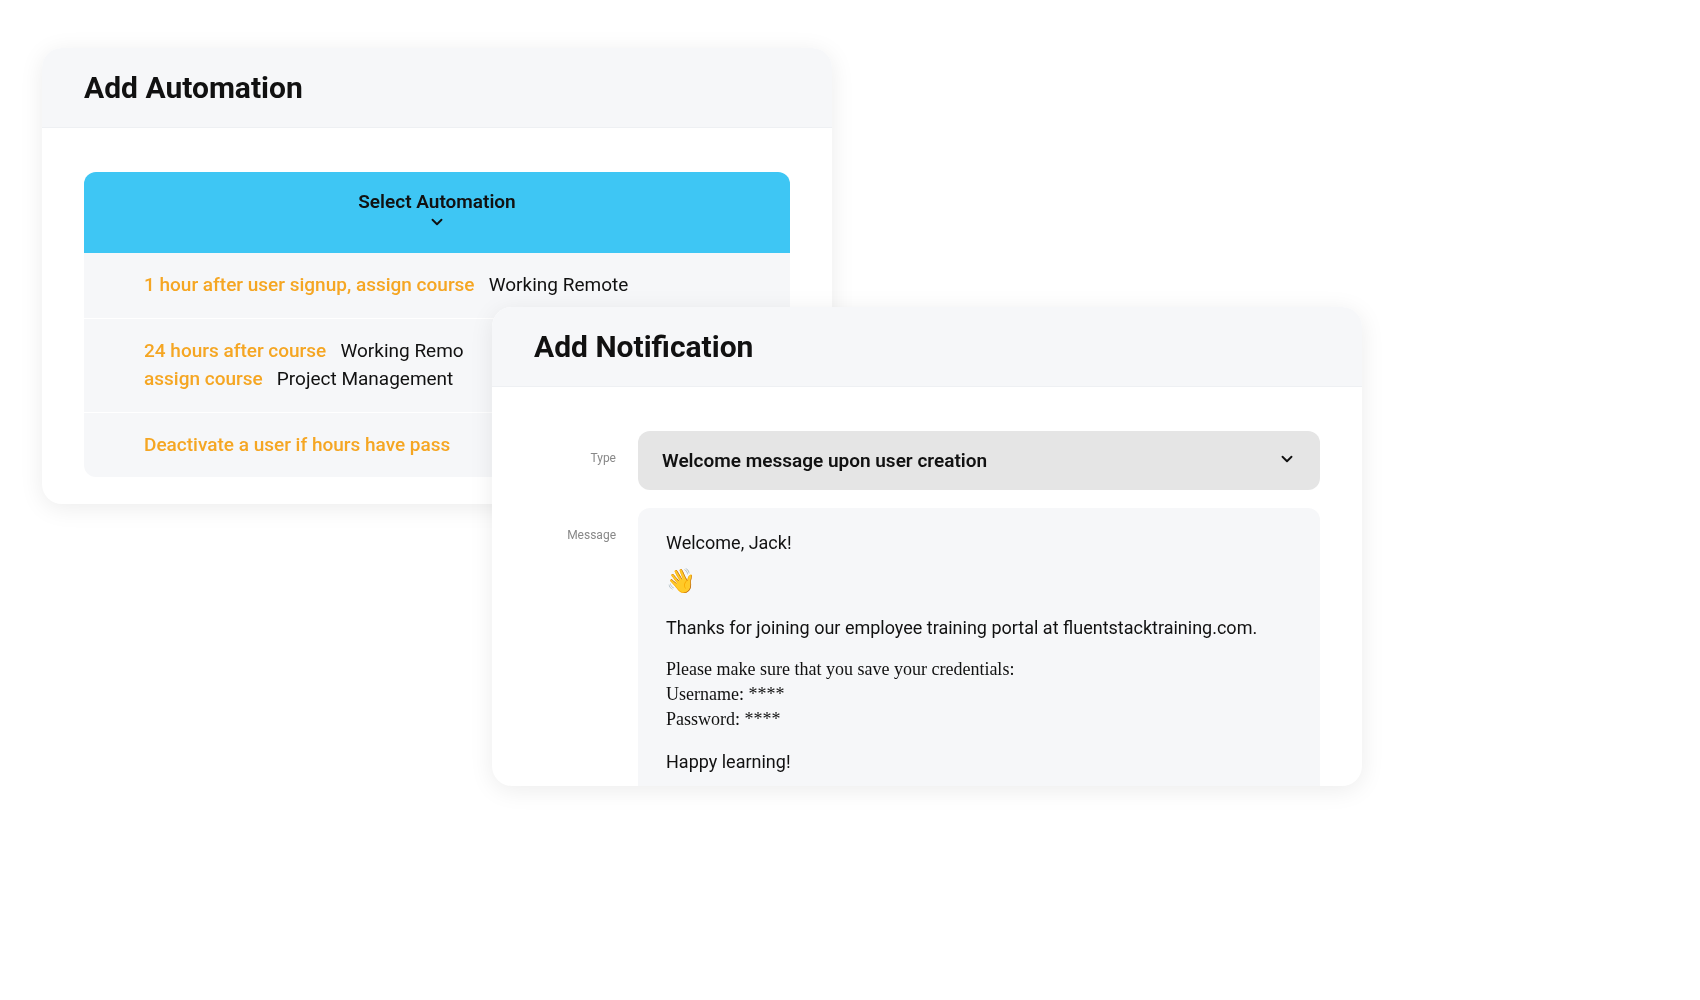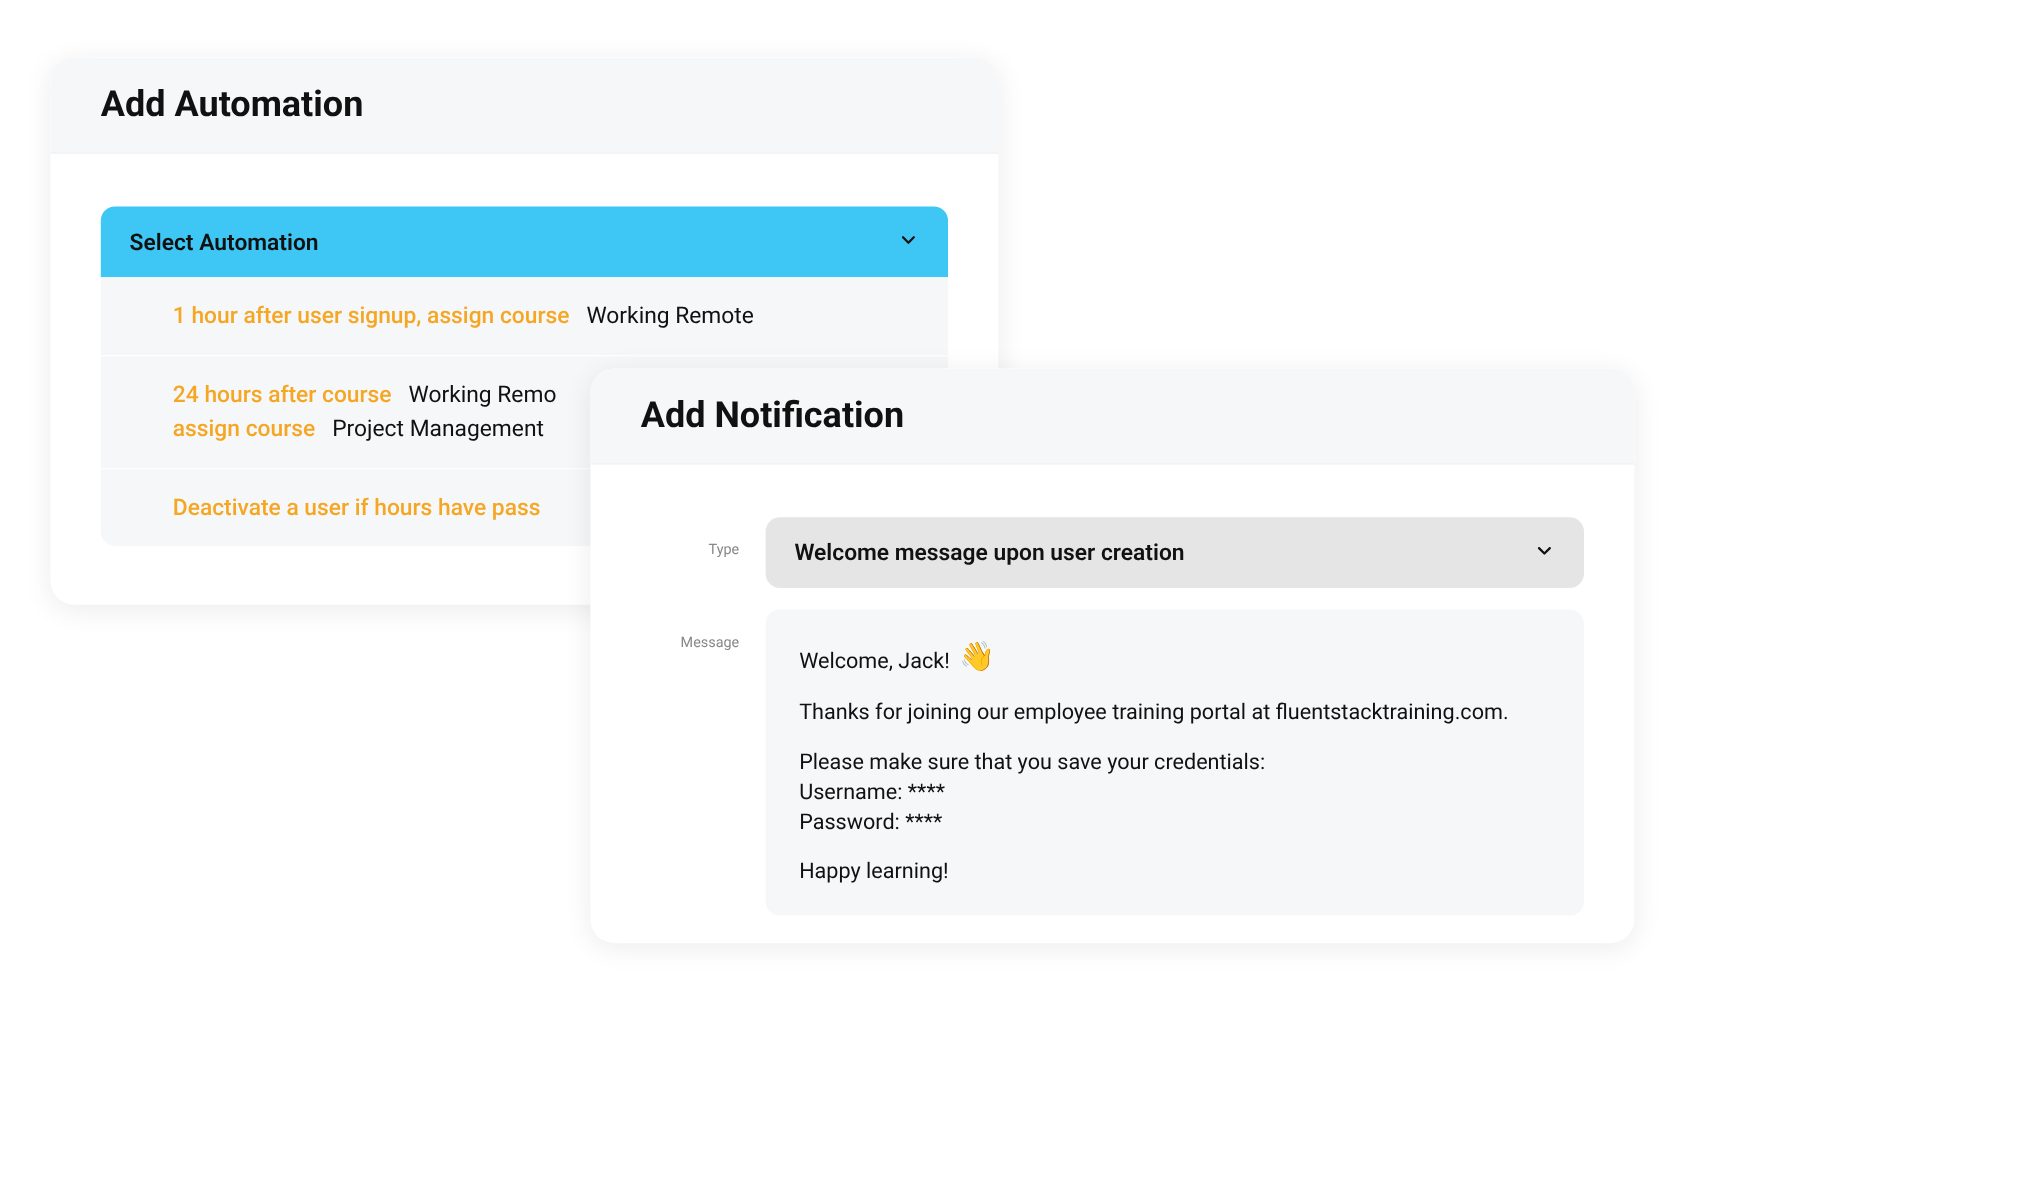--- a/index.html
+++ b/index.html
@@ -50,20 +50,21 @@
       padding: 44px 42px 30px 38px;
     }
     .select-automation {
       background: #3ec6f4;
       border-radius: 12px 12px 0 0;
       padding: 18px 24px;
       display: flex;
       justify-content: space-between;
       align-items: center;
       cursor: pointer;
+      flex-direction: column;
     }
     .select-automation-label {
       font-size: 19px;
       font-weight: 600;
       color: #111111;
     }
     .chevron-down {
       width: 18px;
       height: 18px;
     }
@@ -123,32 +124,34 @@
       background: #f6f7f9;
       border-radius: 12px;
       padding: 22px 28px;
       flex: 1;
       font-size: 18px;
       line-height: 1.45;
       color: #111111;
     }
     .message-area .greeting {
       display: flex;
-      align-items: flex-end;
+      align-items: flex-start;
       gap: 8px;
       margin-bottom: 16px;
+      flex-direction: column;
     }
     .wave-emoji {
       font-size: 24px;
     }
     .message-area p {
       margin-bottom: 16px;
     }
     .message-area .credentials {
       margin-bottom: 16px;
+      font-family: Liberation Serif, serif;
     }
     .message-area .credentials div {
       line-height: 1.4;
     }
   </style>
 </head>
 <body>
 
 <div class="card card-automation">
   <div class="card-header">

